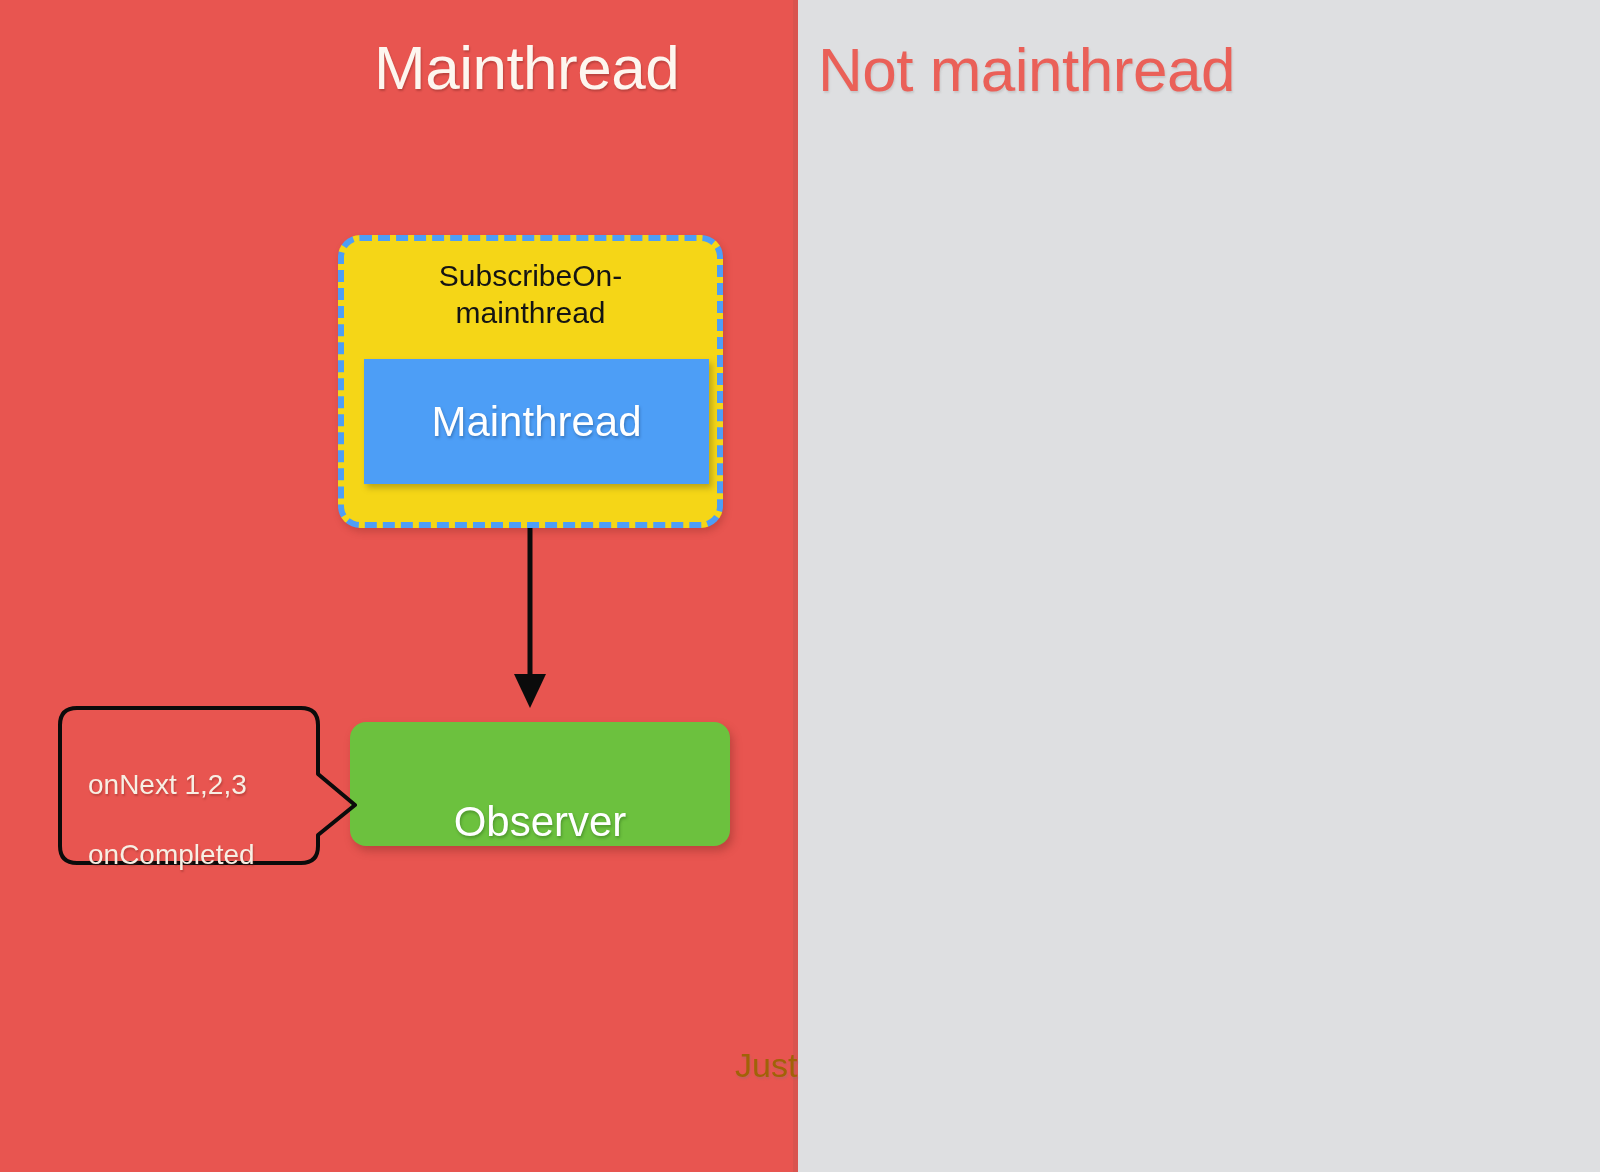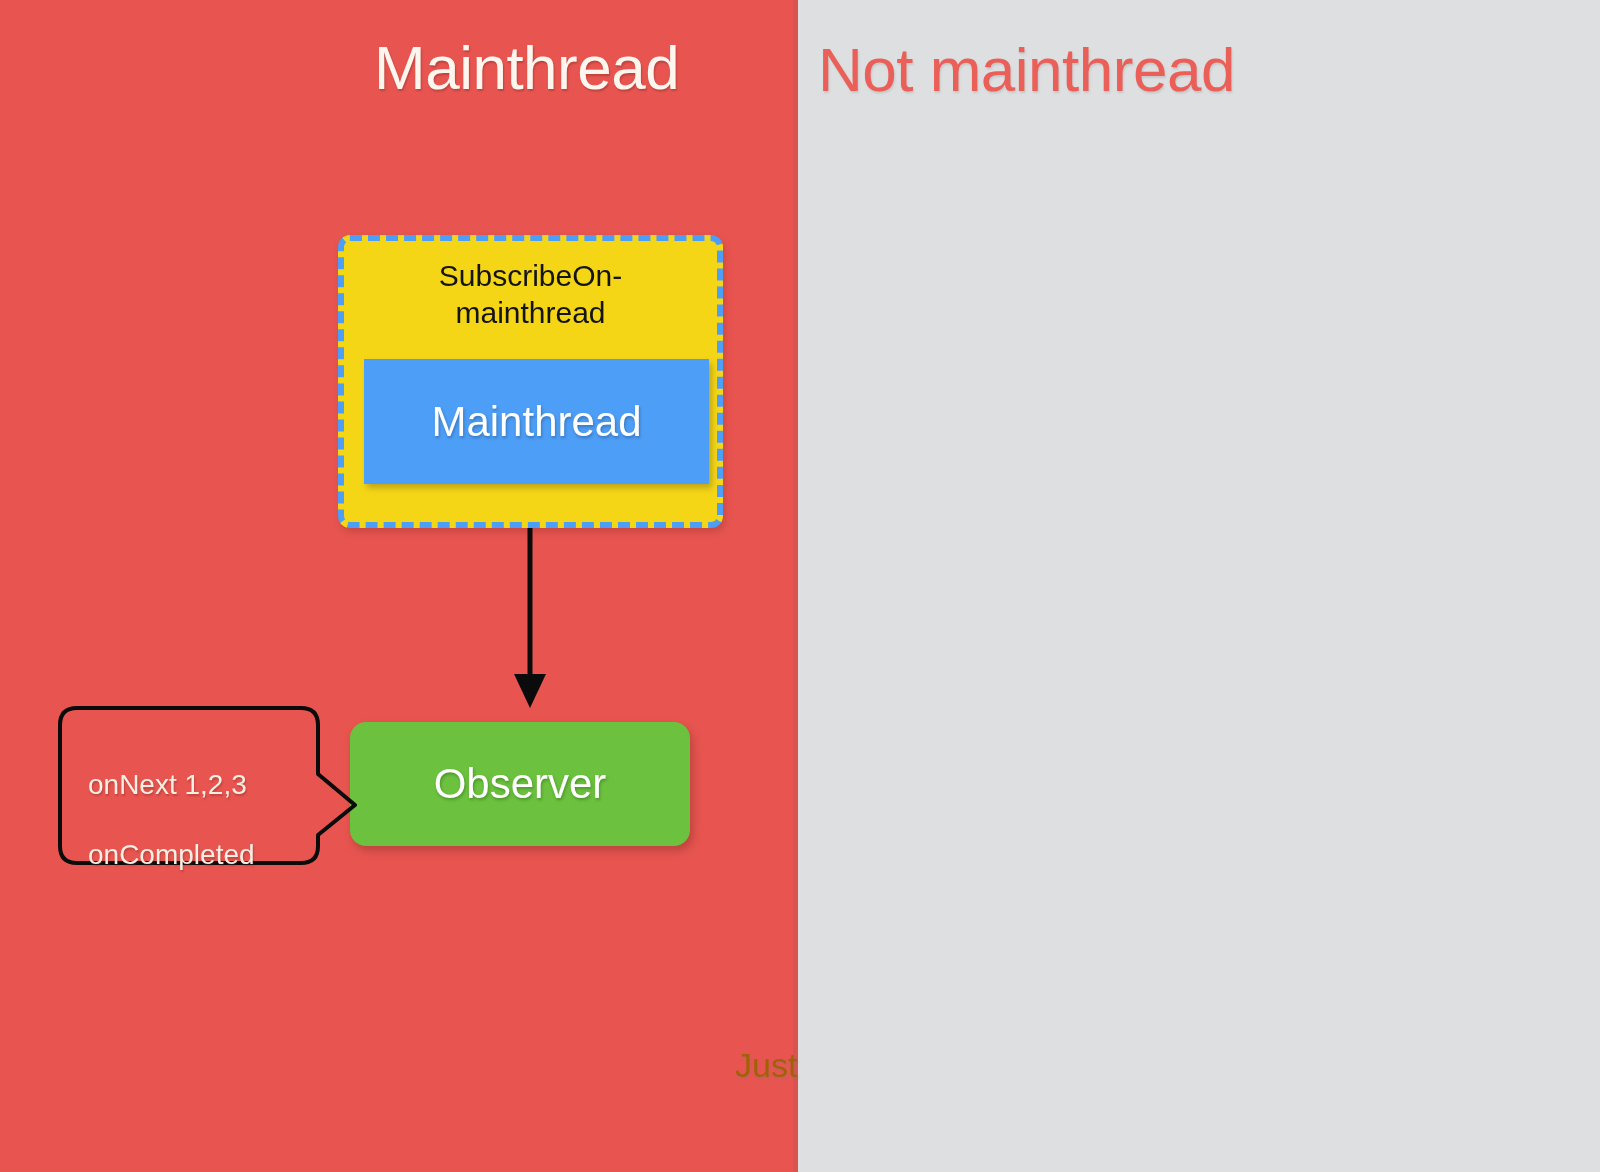--- a/index.html
+++ b/index.html
@@ -69,21 +69,21 @@
   
   .subscribe-wrap {
     position: absolute;
     left: 338px;
     top: 235px;
     width: 385px;
     height: 293px;
     box-sizing: border-box;
     background: #f5d617;
     border: 6px dashed #4d9ef6;
-    border-radius: 12px;
+    border-radius: 22px;
     box-shadow: 2px 4px 7px rgba(120, 35, 30, 0.28);
   }
   .subscribe-label {
     position: absolute;
     left: 0;
     right: 0;
     top: 16px;
     text-align: center;
     font-size: 30px;
     line-height: 37px;
@@ -117,27 +117,27 @@
     width: 64px;
     height: 186px;
     pointer-events: none;
   }
 
   
   .observer-box {
     position: absolute;
     left: 350px;
     top: 722px;
-    width: 340px;
+    width: 380px;
     height: 124px;
     background: #6cc13e;
     border-radius: 16px;
     box-shadow: 3px 5px 8px rgba(110, 35, 30, 0.35);
     display: flex;
-    align-items: center;
+    align-items: flex-end;
     justify-content: center;
   }
   .observer-label {
     font-size: 42px;
     line-height: 48px;
     color: #ffffff;
     text-shadow: 1px 2px 3px rgba(40, 95, 25, 0.45);
   }
 
   

